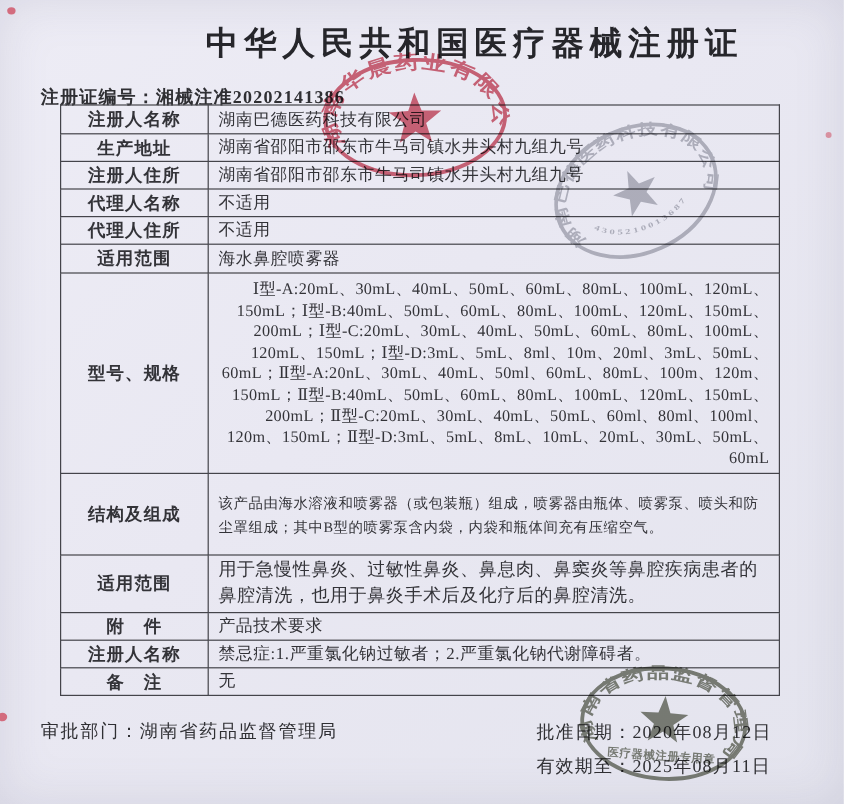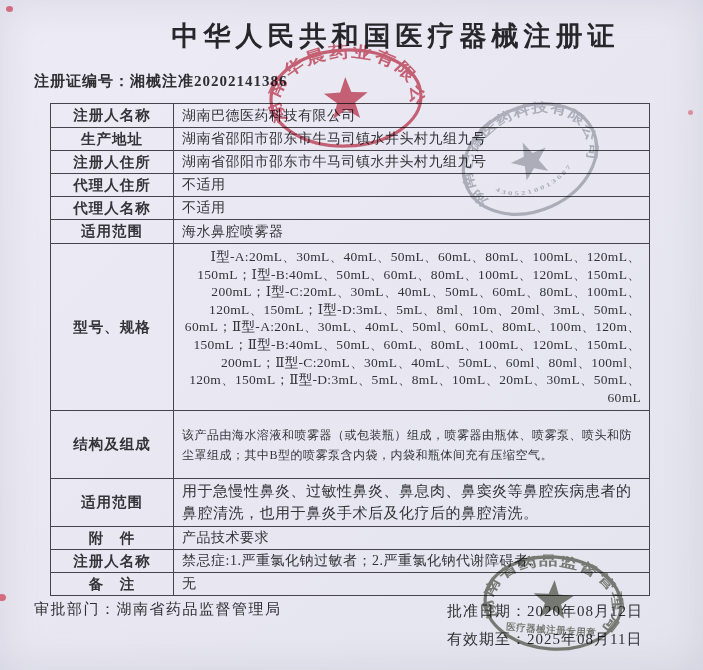--- a/index.html
+++ b/index.html
@@ -17,21 +17,21 @@
   .title{
     position:absolute;top:18px;left:0;width:100%;
     text-align:center;font-size:27px;font-weight:700;
     letter-spacing:5px;color:#26262b;margin:0;padding-left:44px;
   }
   .cert-line{
     position:absolute;left:34px;top:72px;
     font-size:15px;font-weight:700;letter-spacing:1px;
   }
   table.cert{
-    position:absolute;left:50px;top:103px;width:600px;
+    position:absolute;left:50px;top:87px;width:600px;
     border-collapse:collapse;table-layout:fixed;
   }
   table.cert,table.cert th,table.cert td{
     border:1.4px solid var(--border,#44444a);
   }
   table.cert th{
     width:118px;font-weight:600;font-size:14.5px;
     letter-spacing:1px;text-align:center;padding:1px 2px;
     color:#333338;
   }
@@ -91,25 +91,25 @@
     </tr>
     <tr class="r-s">
       <th>生产地址</th>
       <td>湖南省邵阳市邵东市牛马司镇水井头村九组九号</td>
     </tr>
     <tr class="r-s">
       <th>注册人住所</th>
       <td>湖南省邵阳市邵东市牛马司镇水井头村九组九号</td>
     </tr>
     <tr class="r-s">
-      <th>代理人住所</th>
+      <th>代理人名称</th>
       <td>不适用</td>
     </tr>
     <tr class="r-s">
-      <th>代理人名称</th>
+      <th>代理人住所</th>
       <td>不适用</td>
     </tr>
     <tr class="r-name">
       <th>适用范围</th>
       <td>海水鼻腔喷雾器</td>
     </tr>
     <tr class="r-spec">
       <th>型号、规格</th>
       <td>Ⅰ型-A:20mL、30mL、40mL、50mL、60mL、80mL、100mL、120mL、150mL；Ⅰ型-B:40mL、50mL、60mL、80mL、100mL、120mL、150mL、200mL；Ⅰ型-C:20mL、30mL、40mL、50mL、60mL、80mL、100mL、120mL、150mL；Ⅰ型-D:3mL、5mL、8ml、10m、20ml、3mL、50mL、60mL；Ⅱ型-A:20nL、30mL、40mL、50ml、60mL、80mL、100m、120m、150mL；Ⅱ型-B:40mL、50mL、60mL、80mL、100mL、120mL、150mL、200mL；Ⅱ型-C:20mL、30mL、40mL、50mL、60ml、80ml、100ml、120m、150mL；Ⅱ型-D:3mL、5mL、8mL、10mL、20mL、30mL、50mL、60mL</td>
     </tr>

